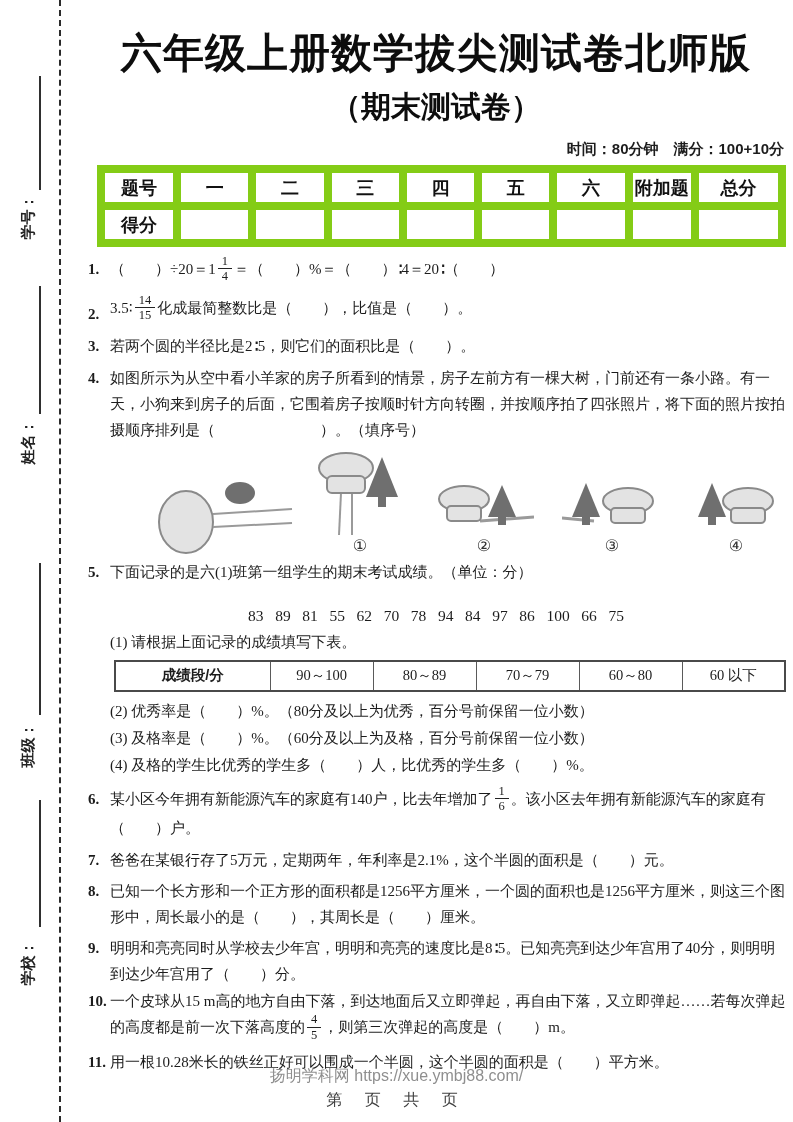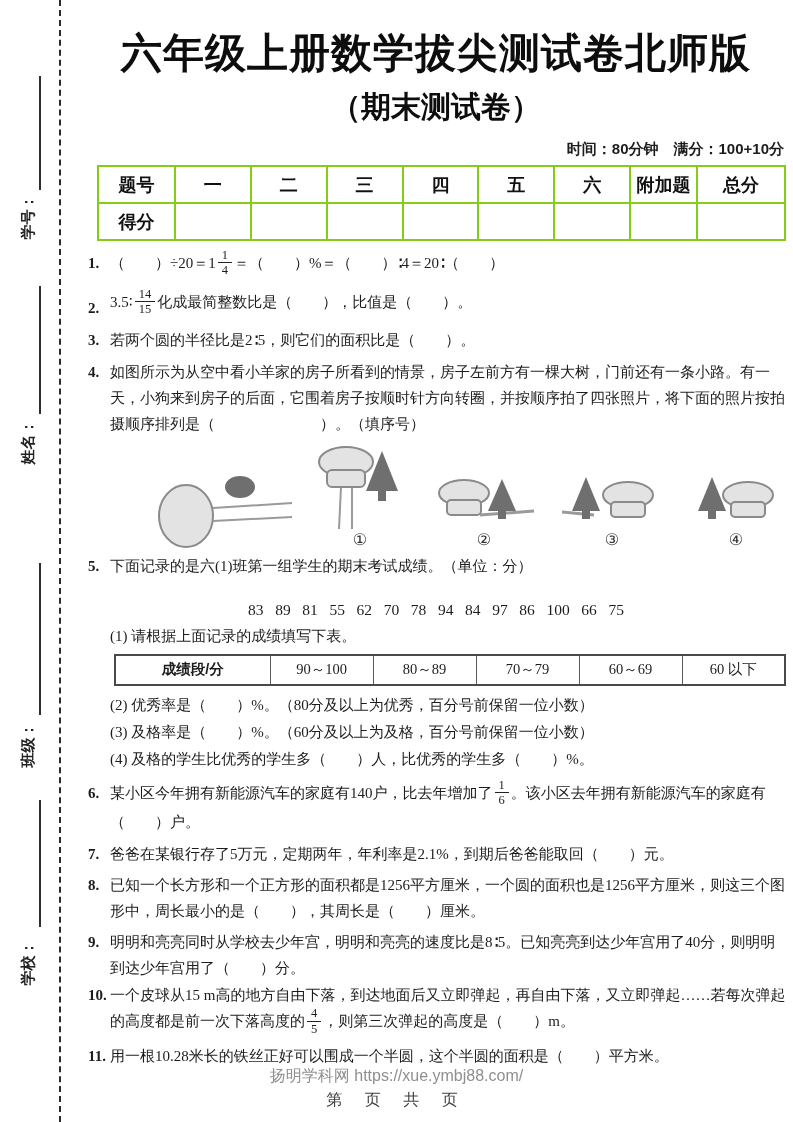--- a/index.html
+++ b/index.html
@@ -21,21 +21,21 @@
   
   .content { position:absolute; left:86px; top:0; width:700px; }
   .title { margin-top:26px; text-align:center; font-size:41px; font-weight:bold;
     font-family:"Liberation Sans", sans-serif; letter-spacing:1px; color:#0d0d0d; }
   .subtitle { margin-top:6px; text-align:center; font-size:30px; font-weight:bold;
     font-family:"Liberation Sans", sans-serif; color:#0d0d0d; }
   .meta { margin-top:12px; text-align:right; padding-right:2px; font-size:15px;
     font-weight:bold; font-family:"Liberation Sans", sans-serif; }
   
   table.score { border-collapse:collapse; margin:6px 0 0 11px; table-layout:fixed; }
-  table.score td { border:2px solid #84cc16; height:37px; text-align:center;
+  table.score td { border:8px solid #84cc16; height:37px; text-align:center;
     font-size:18px; font-family:"Liberation Sans", sans-serif; font-weight:bold; color:#111; }
   
   .sec { margin-top:15px; font-size:15.5px; font-weight:bold;
     font-family:"Liberation Sans", sans-serif; }
   
   .q { position:relative; padding-left:24px; font-size:15px; line-height:26px; }
   .qno { position:absolute; left:2px; top:0; font-weight:bold; }
   .frac { display:inline-block; vertical-align:middle; text-align:center;
     font-size:12.5px; line-height:1.15; margin:0 2px; position:relative; top:-2px; }
   .frac .fnum { display:block; border-bottom:1.3px solid #222; padding:0 4px; }
@@ -189,38 +189,38 @@
     <div class="scores">83   89   81   55   62   70   78   94   84   97   86   100   66   75</div>
     <div class="subq">(1) 请根据上面记录的成绩填写下表。</div>
 
     <table class="grade">
       <tbody>
           <tr>
         <td class="gl" style="width:155px">成绩段/分</td>
         <td style="width:103px">90～100</td>
         <td style="width:103px">80～89</td>
         <td style="width:103px">70～79</td>
-        <td style="width:103px">60～69</td>
+        <td style="width:103px">60～80</td>
         <td style="width:103px">60 以下</td>
       </tr>
     </tbody>
       </table>
 
     <div class="subq">(2) 优秀率是（　　）%。（80分及以上为优秀，百分号前保留一位小数）</div>
     <div class="subq">(3) 及格率是（　　）%。（60分及以上为及格，百分号前保留一位小数）</div>
     <div class="subq">(4) 及格的学生比优秀的学生多（　　）人，比优秀的学生多（　　）%。</div>
 
     <div class="q" style="margin-top:7px;">
       <span class="qno">6.</span>
       <span>某小区今年拥有新能源汽车的家庭有140户，比去年增加了</span><span class="frac"><span class="fnum">1</span><span class="fden">6</span></span><span>。该小区去年拥有新能源汽车的家庭有（　　）户。</span>
     </div>
 
     <div class="q" style="margin-top:6px;">
       <span class="qno">7.</span>
-      <span>爸爸在某银行存了5万元，定期两年，年利率是2.1%，到期后爸爸能取回（　　）元。</span>
+      <span>爸爸在某银行存了5万元，定期两年，年利率是2.1%，这个半圆的面积是（　　）元。</span>
     </div>
 
     <div class="q" style="margin-top:5px;">
       <span class="qno">8.</span>
       <span>已知一个长方形和一个正方形的面积都是1256平方厘米，一个圆的面积也是1256平方厘米，则这三个图形中，周长最小的是（　　），其周长是（　　）厘米。</span>
     </div>
 
     <div class="q" style="margin-top:5px;">
       <span class="qno">9.</span>
       <span>明明和亮亮同时从学校去少年宫，明明和亮亮的速度比是8∶5。已知亮亮到达少年宫用了40分，则明明到达少年宫用了（　　）分。</span>

